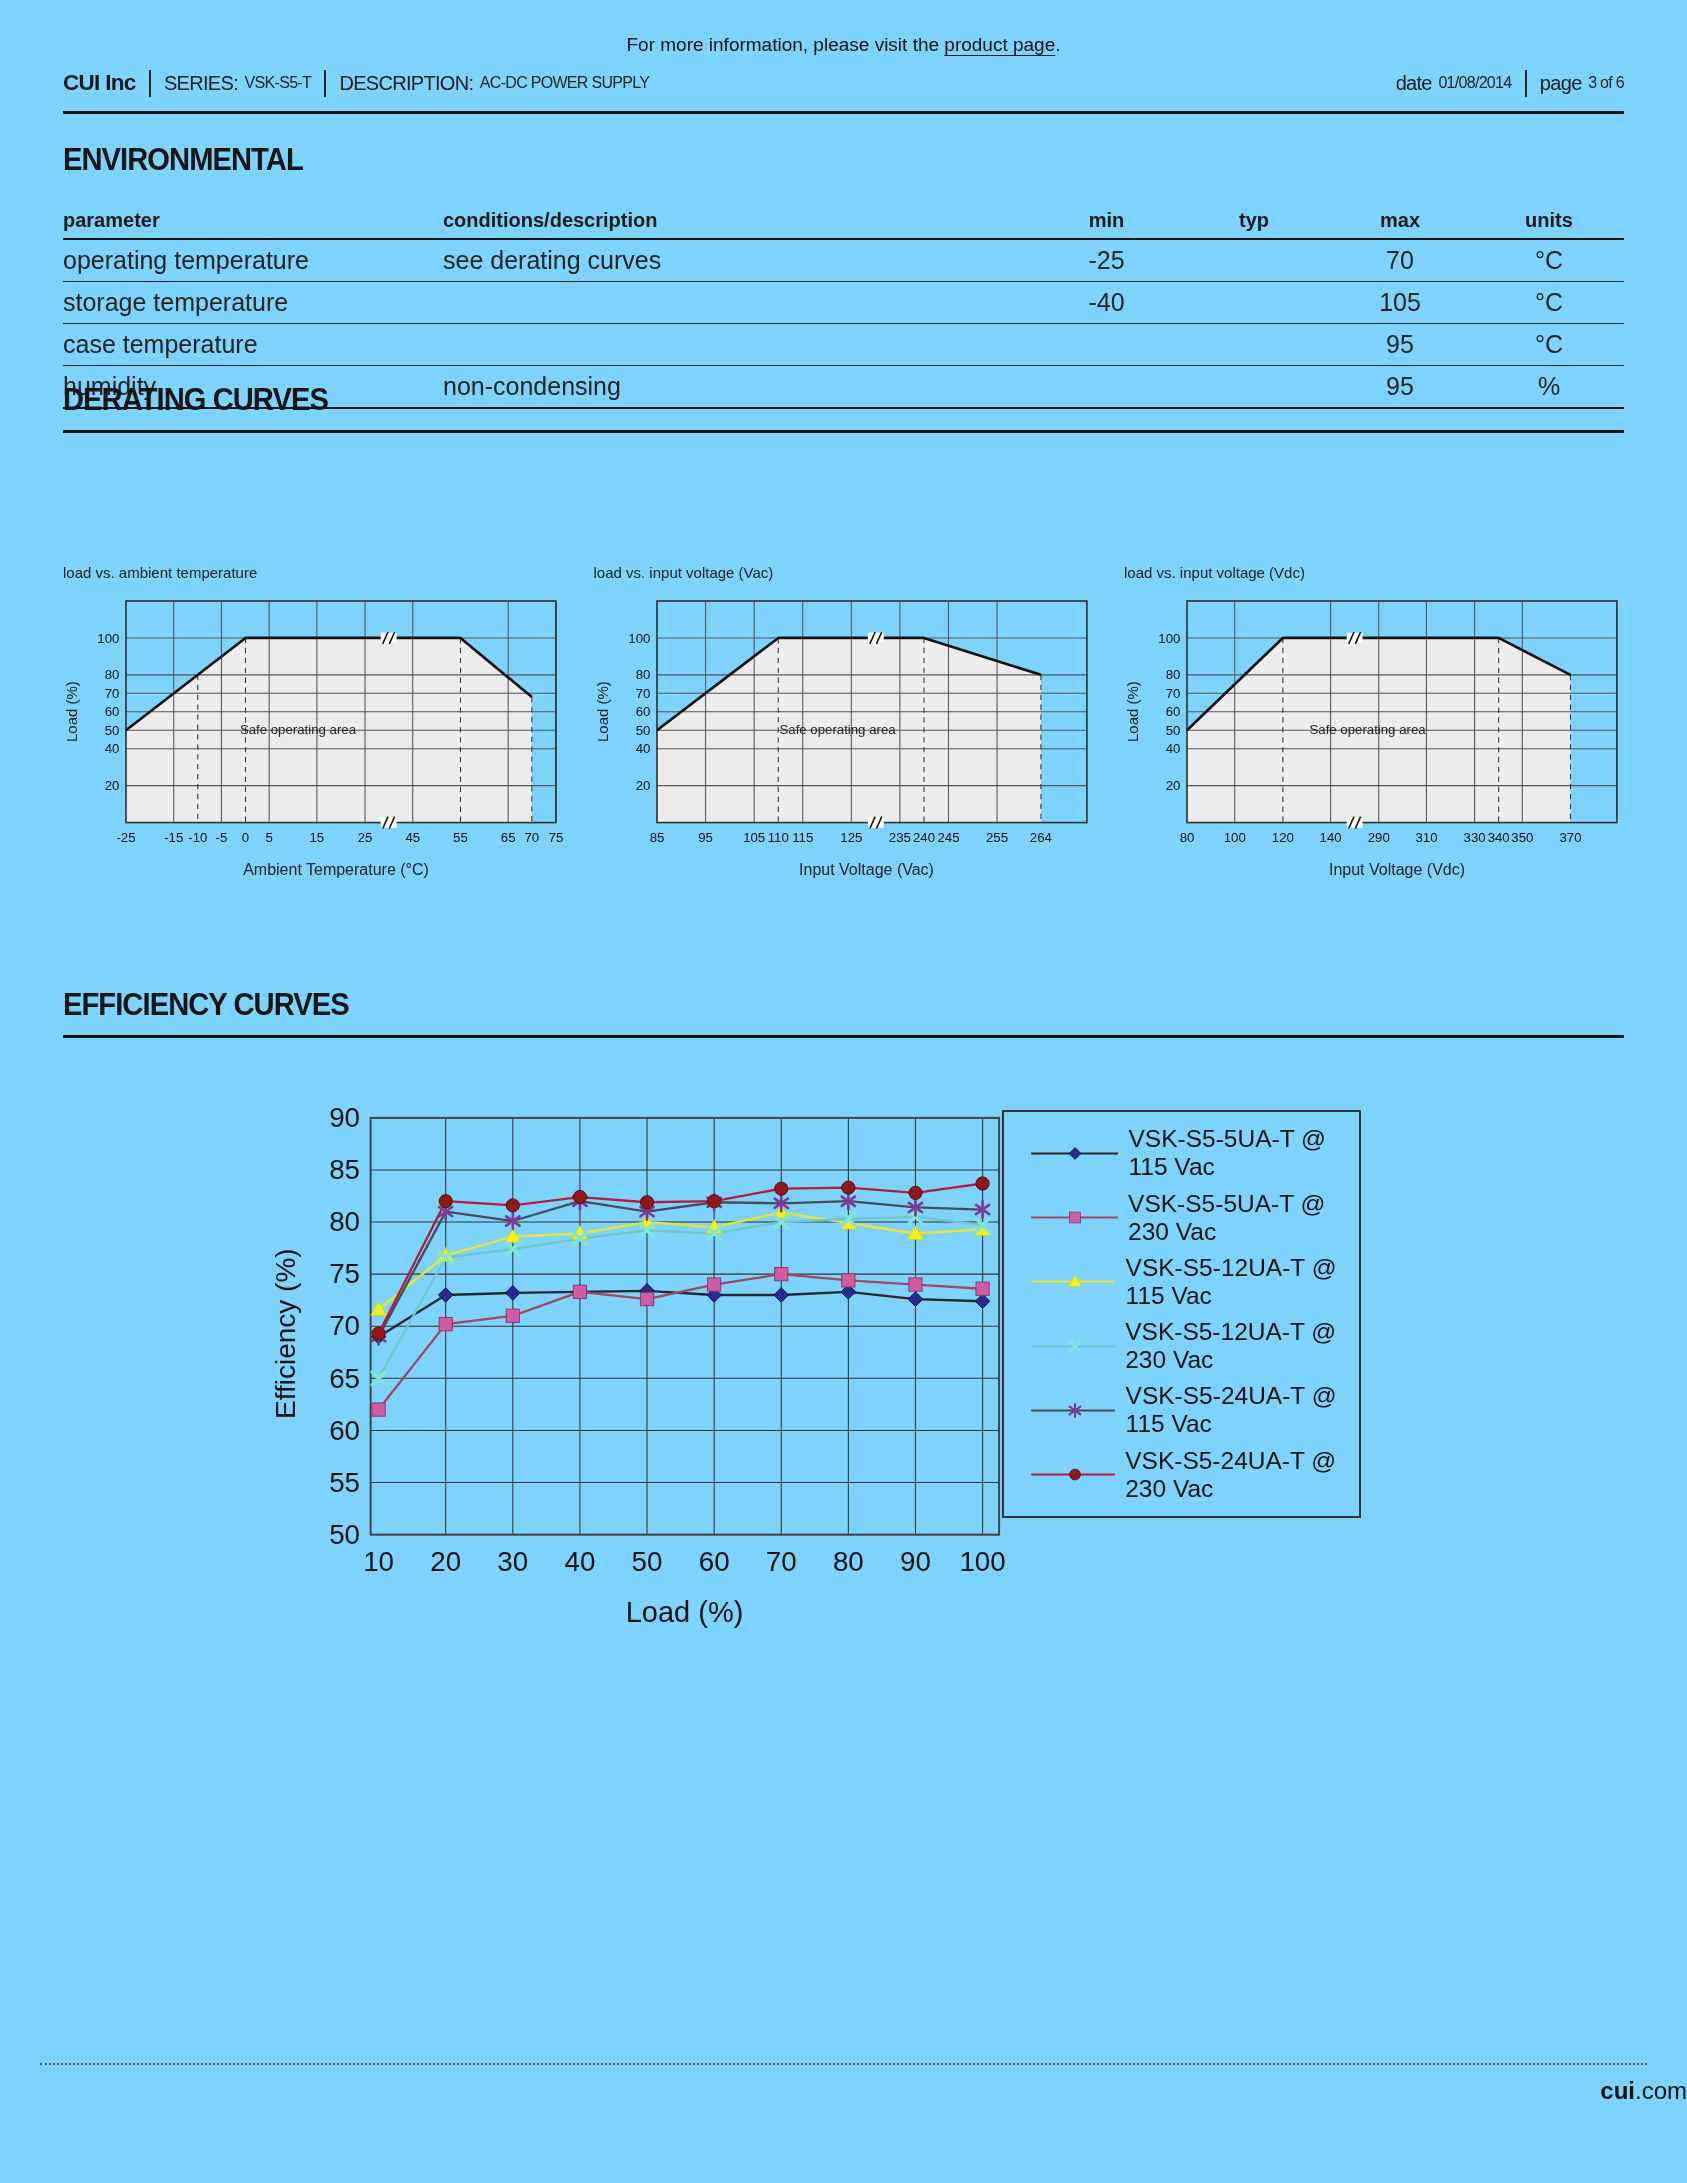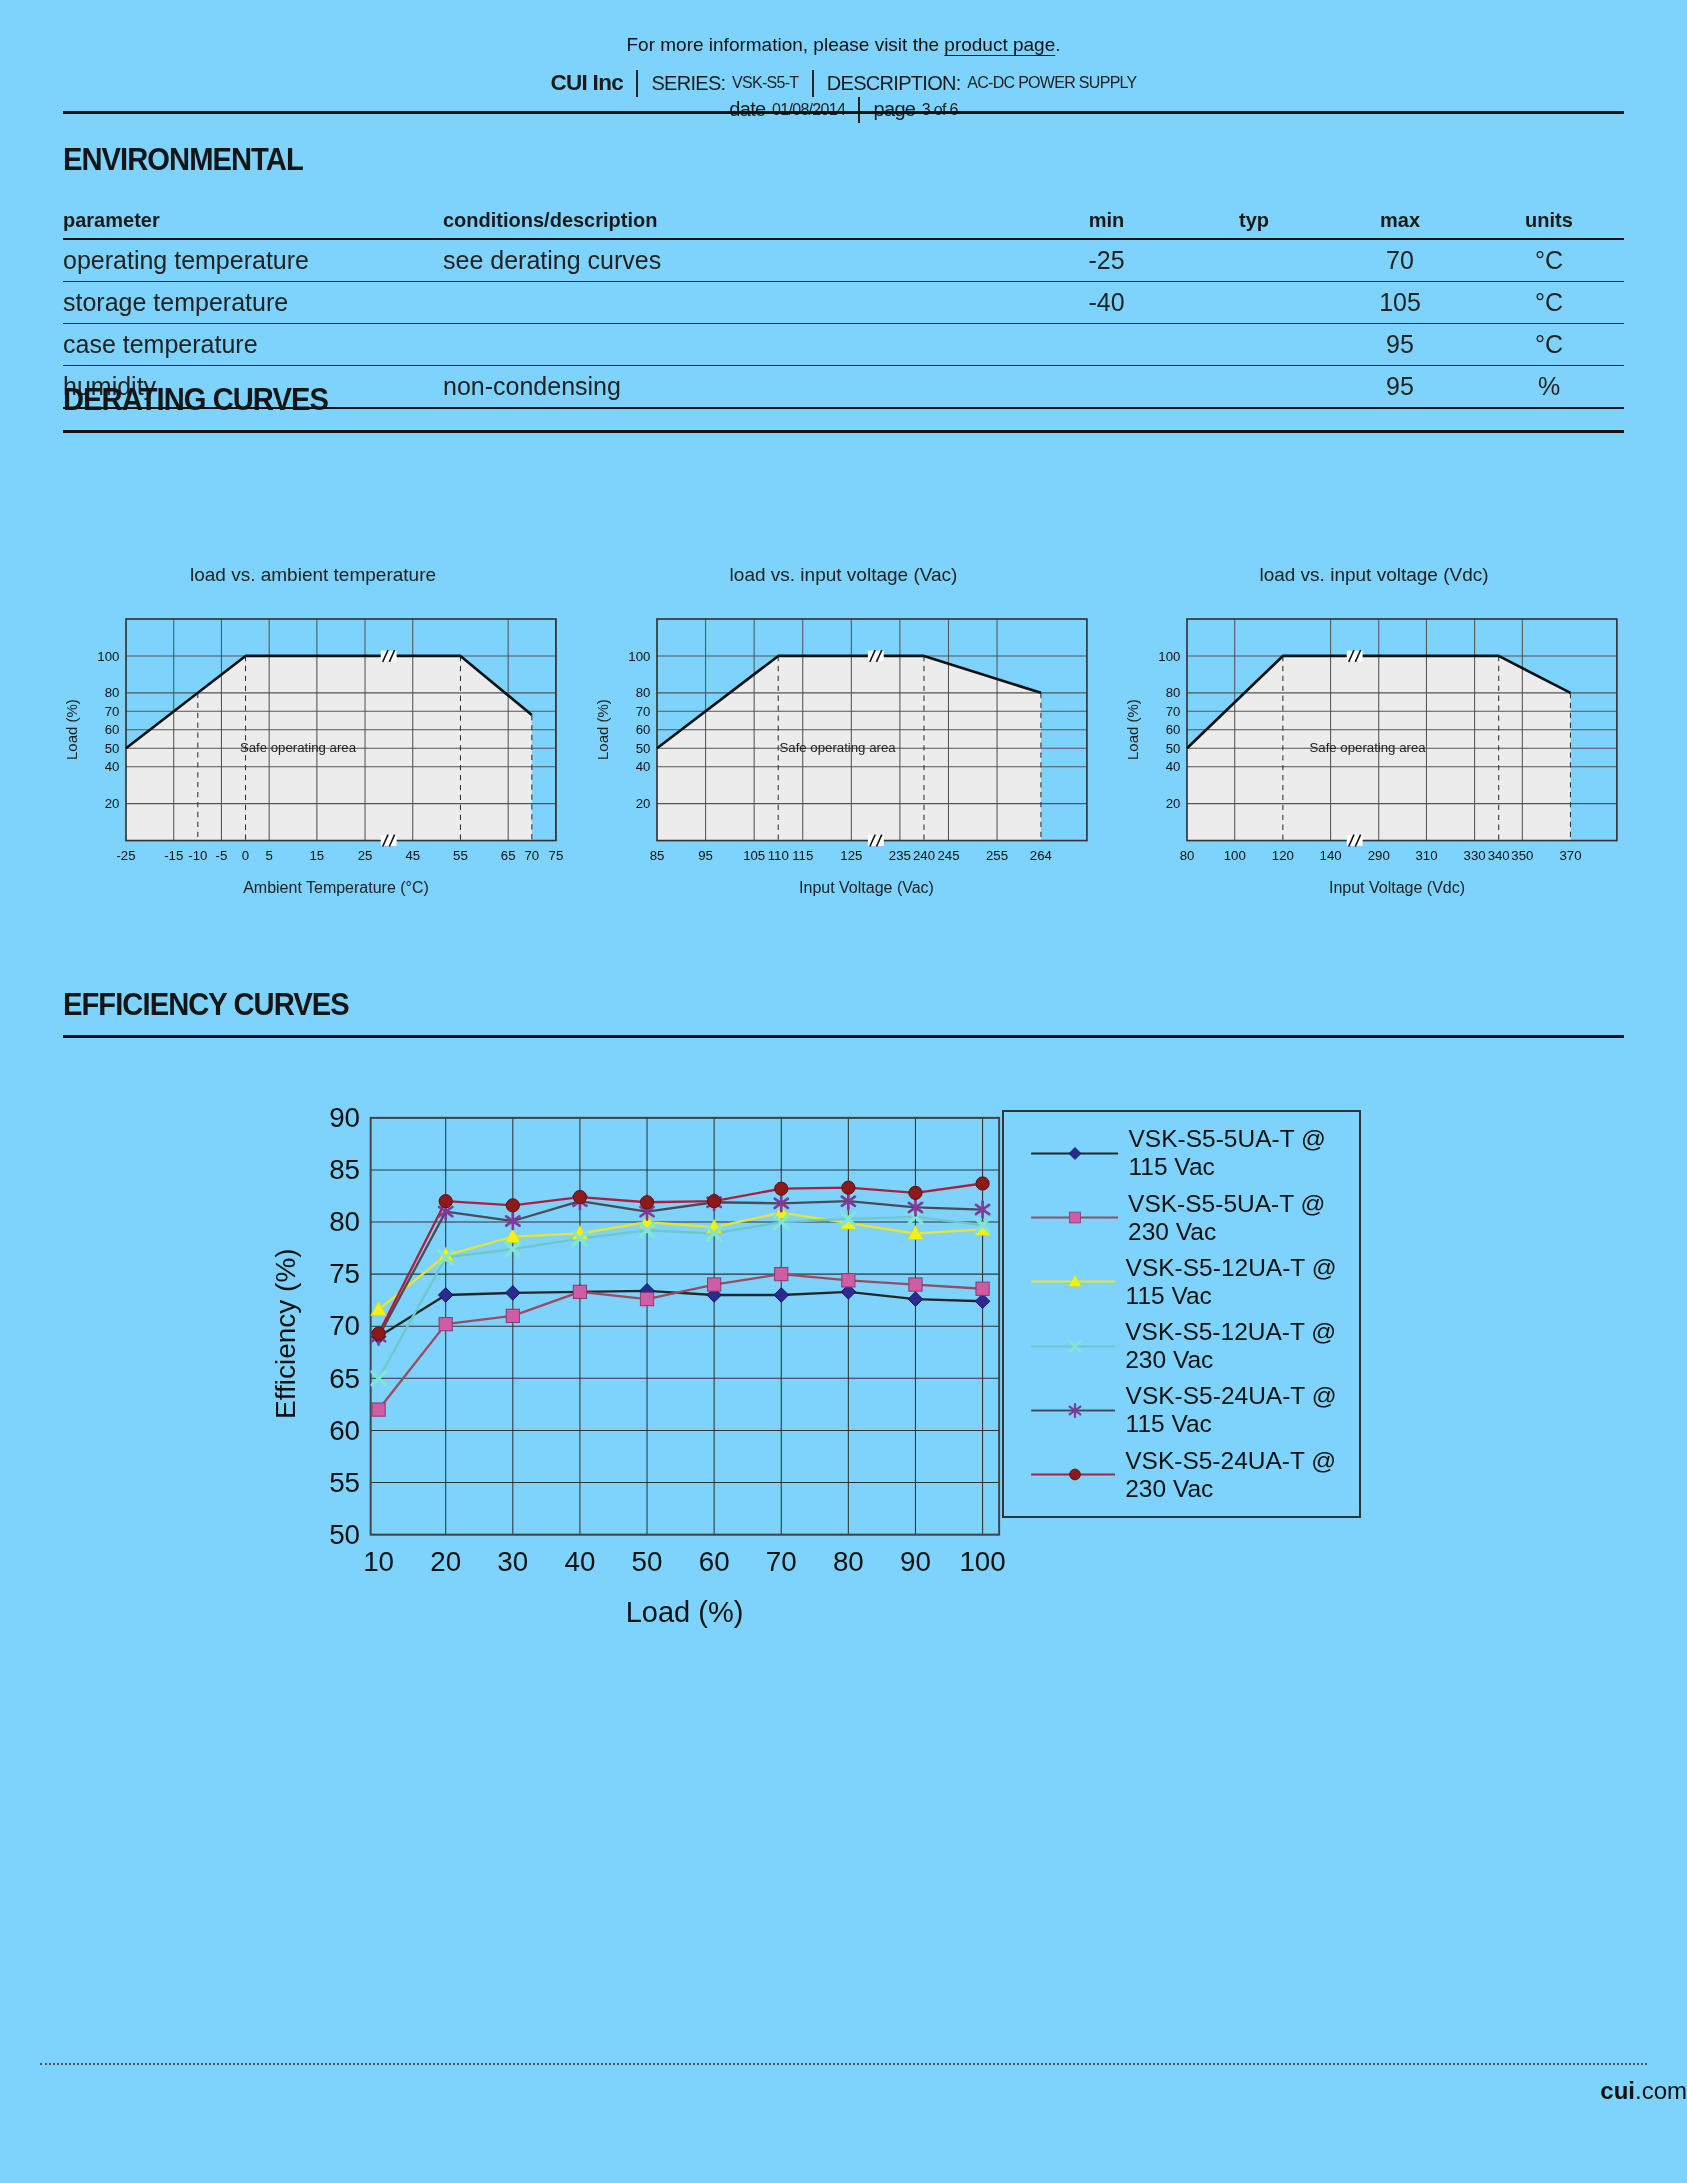--- a/index.html
+++ b/index.html
@@ -5,21 +5,21 @@
   * { margin:0; padding:0; box-sizing:border-box; }
   html,body { background:#ffffff; }
   body { font-family:"Liberation Sans", sans-serif; color:#1a1a1a; }
   .page { position:relative; width:1687px; height:2183px; background:#7dd3fc; overflow:hidden; }
 
   
   .top-note { position:absolute; top:34px; left:0; width:100%; text-align:center; font-size:19px; color:#111; }
   .top-note a { color:#111; text-decoration:underline; text-underline-offset:4px; }
 
   
-  .header-row { position:absolute; top:70px; left:63px; right:63px; display:flex; justify-content:space-between; align-items:center;flex-direction:column; }
+  .header-row { position:absolute; top:70px; left:63px; right:63px; display:flex; justify-content:space-between; align-items:center; }
   .hgroup { display:flex; align-items:center; }
   .hdiv { width:2px; height:26.5px; background:#222; margin:0 13.2px; }
   .brand { font-size:22.5px; font-weight:bold; letter-spacing:-0.7px; }
   .hlabel { font-size:20px; font-weight:normal; letter-spacing:-0.7px; margin-right:6.6px; }
   .hvalue { font-size:16px; color:#222; letter-spacing:-0.7px; }
   .header-rule { position:absolute; top:111px; left:63px; right:63px; height:3.3px; background:#111; }
 
   
   .section-title { position:absolute; left:63px; font-size:31px; font-weight:bold; letter-spacing:-1px; transform:scaleX(.94); transform-origin:left; color:#151515; }
   .section-rule { position:absolute; left:63px; right:63px; height:3.3px; background:#111; }
@@ -28,21 +28,21 @@
   .env-table { position:absolute; top:198px; left:63px; width:1561px; border-bottom:2.6px solid #111; }
   .env-row { display:grid; grid-template-columns:380px 589px 149px 146px 146px 152px; align-items:center; }
   .env-head { font-weight:bold; font-size:20px; padding:10.6px 0 6.6px 0; border-bottom:2.6px solid #111; }
   .env-data { font-size:25px; color:#222; padding:6px 0; border-top:1.3px solid #222; }
   .env-data:first-of-type { border-top:none; }
   .cell-c { text-align:center; }
 
   
   .derating-wrap { position:absolute; top:564px; left:63px; width:1561px; display:flex; justify-content:space-between; }
   .dchart { width:500px; }
-  .dchart-title { text-align:center; font-size:19px; color:#222; margin-bottom:25px; }
+  .dchart-title { text-align:left; font-size:15px; color:#222; margin-bottom:12px; }
   .dchart-body { display:flex; align-items:stretch; }
   .dchart-ylabel { width:22.5px; writing-mode:vertical-rl; transform:rotate(180deg); text-align:center; font-size:15px; color:#222; height:238px; }
   .dchart-xlabel { text-align:center; font-size:16px; color:#222; margin-top:0px; padding-left:46px; }
   svg text { font-family:"Liberation Sans", sans-serif; }
 
   
   .eff-ylabel { position:absolute; left:270px; top:1125px; width:34px; height:417px; writing-mode:vertical-rl; transform:rotate(180deg); text-align:center; font-size:28px; color:#111; }
   .eff-svg { position:absolute; left:291px; top:1098px; }
   .eff-xlabel { position:absolute; left:370px; top:1596px; width:629px; text-align:center; font-size:29px; color:#111; }
   .legend { position:absolute; left:1002px; top:1110px; width:359px; height:408px; border:2px solid #333; display:flex; flex-direction:column; justify-content:space-around; padding:9.3px 0 9.3px 25px; }

